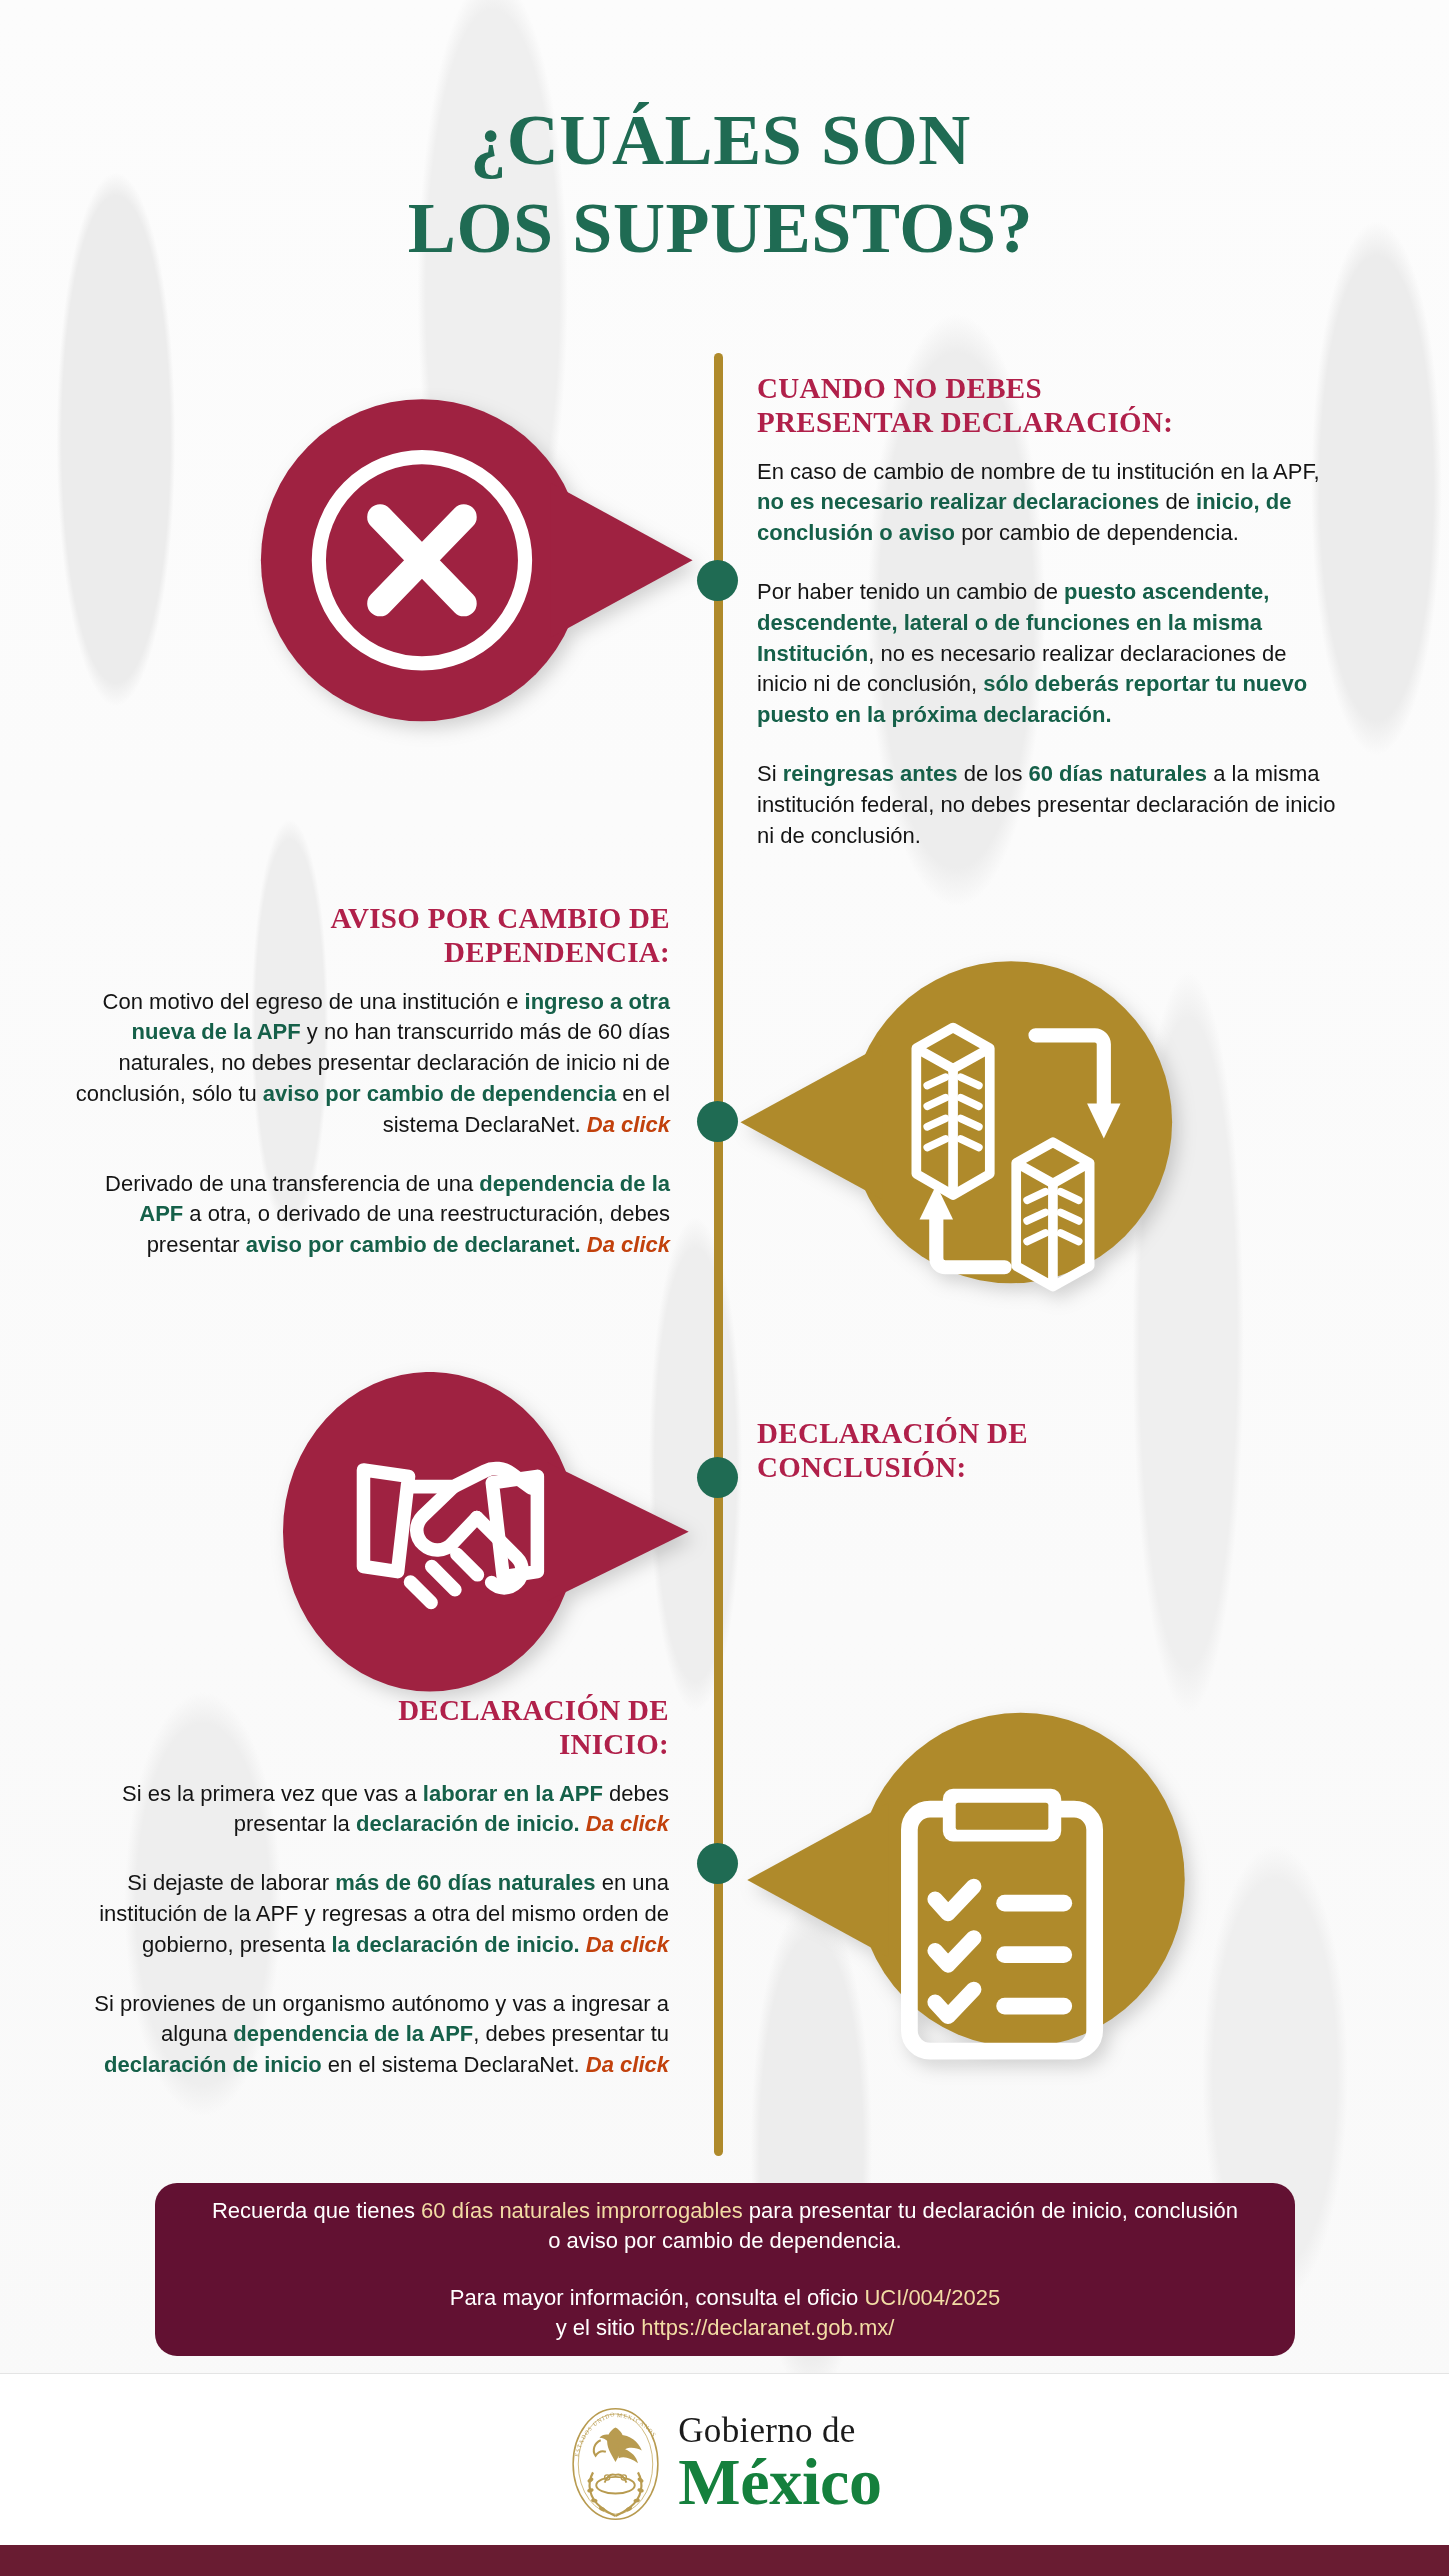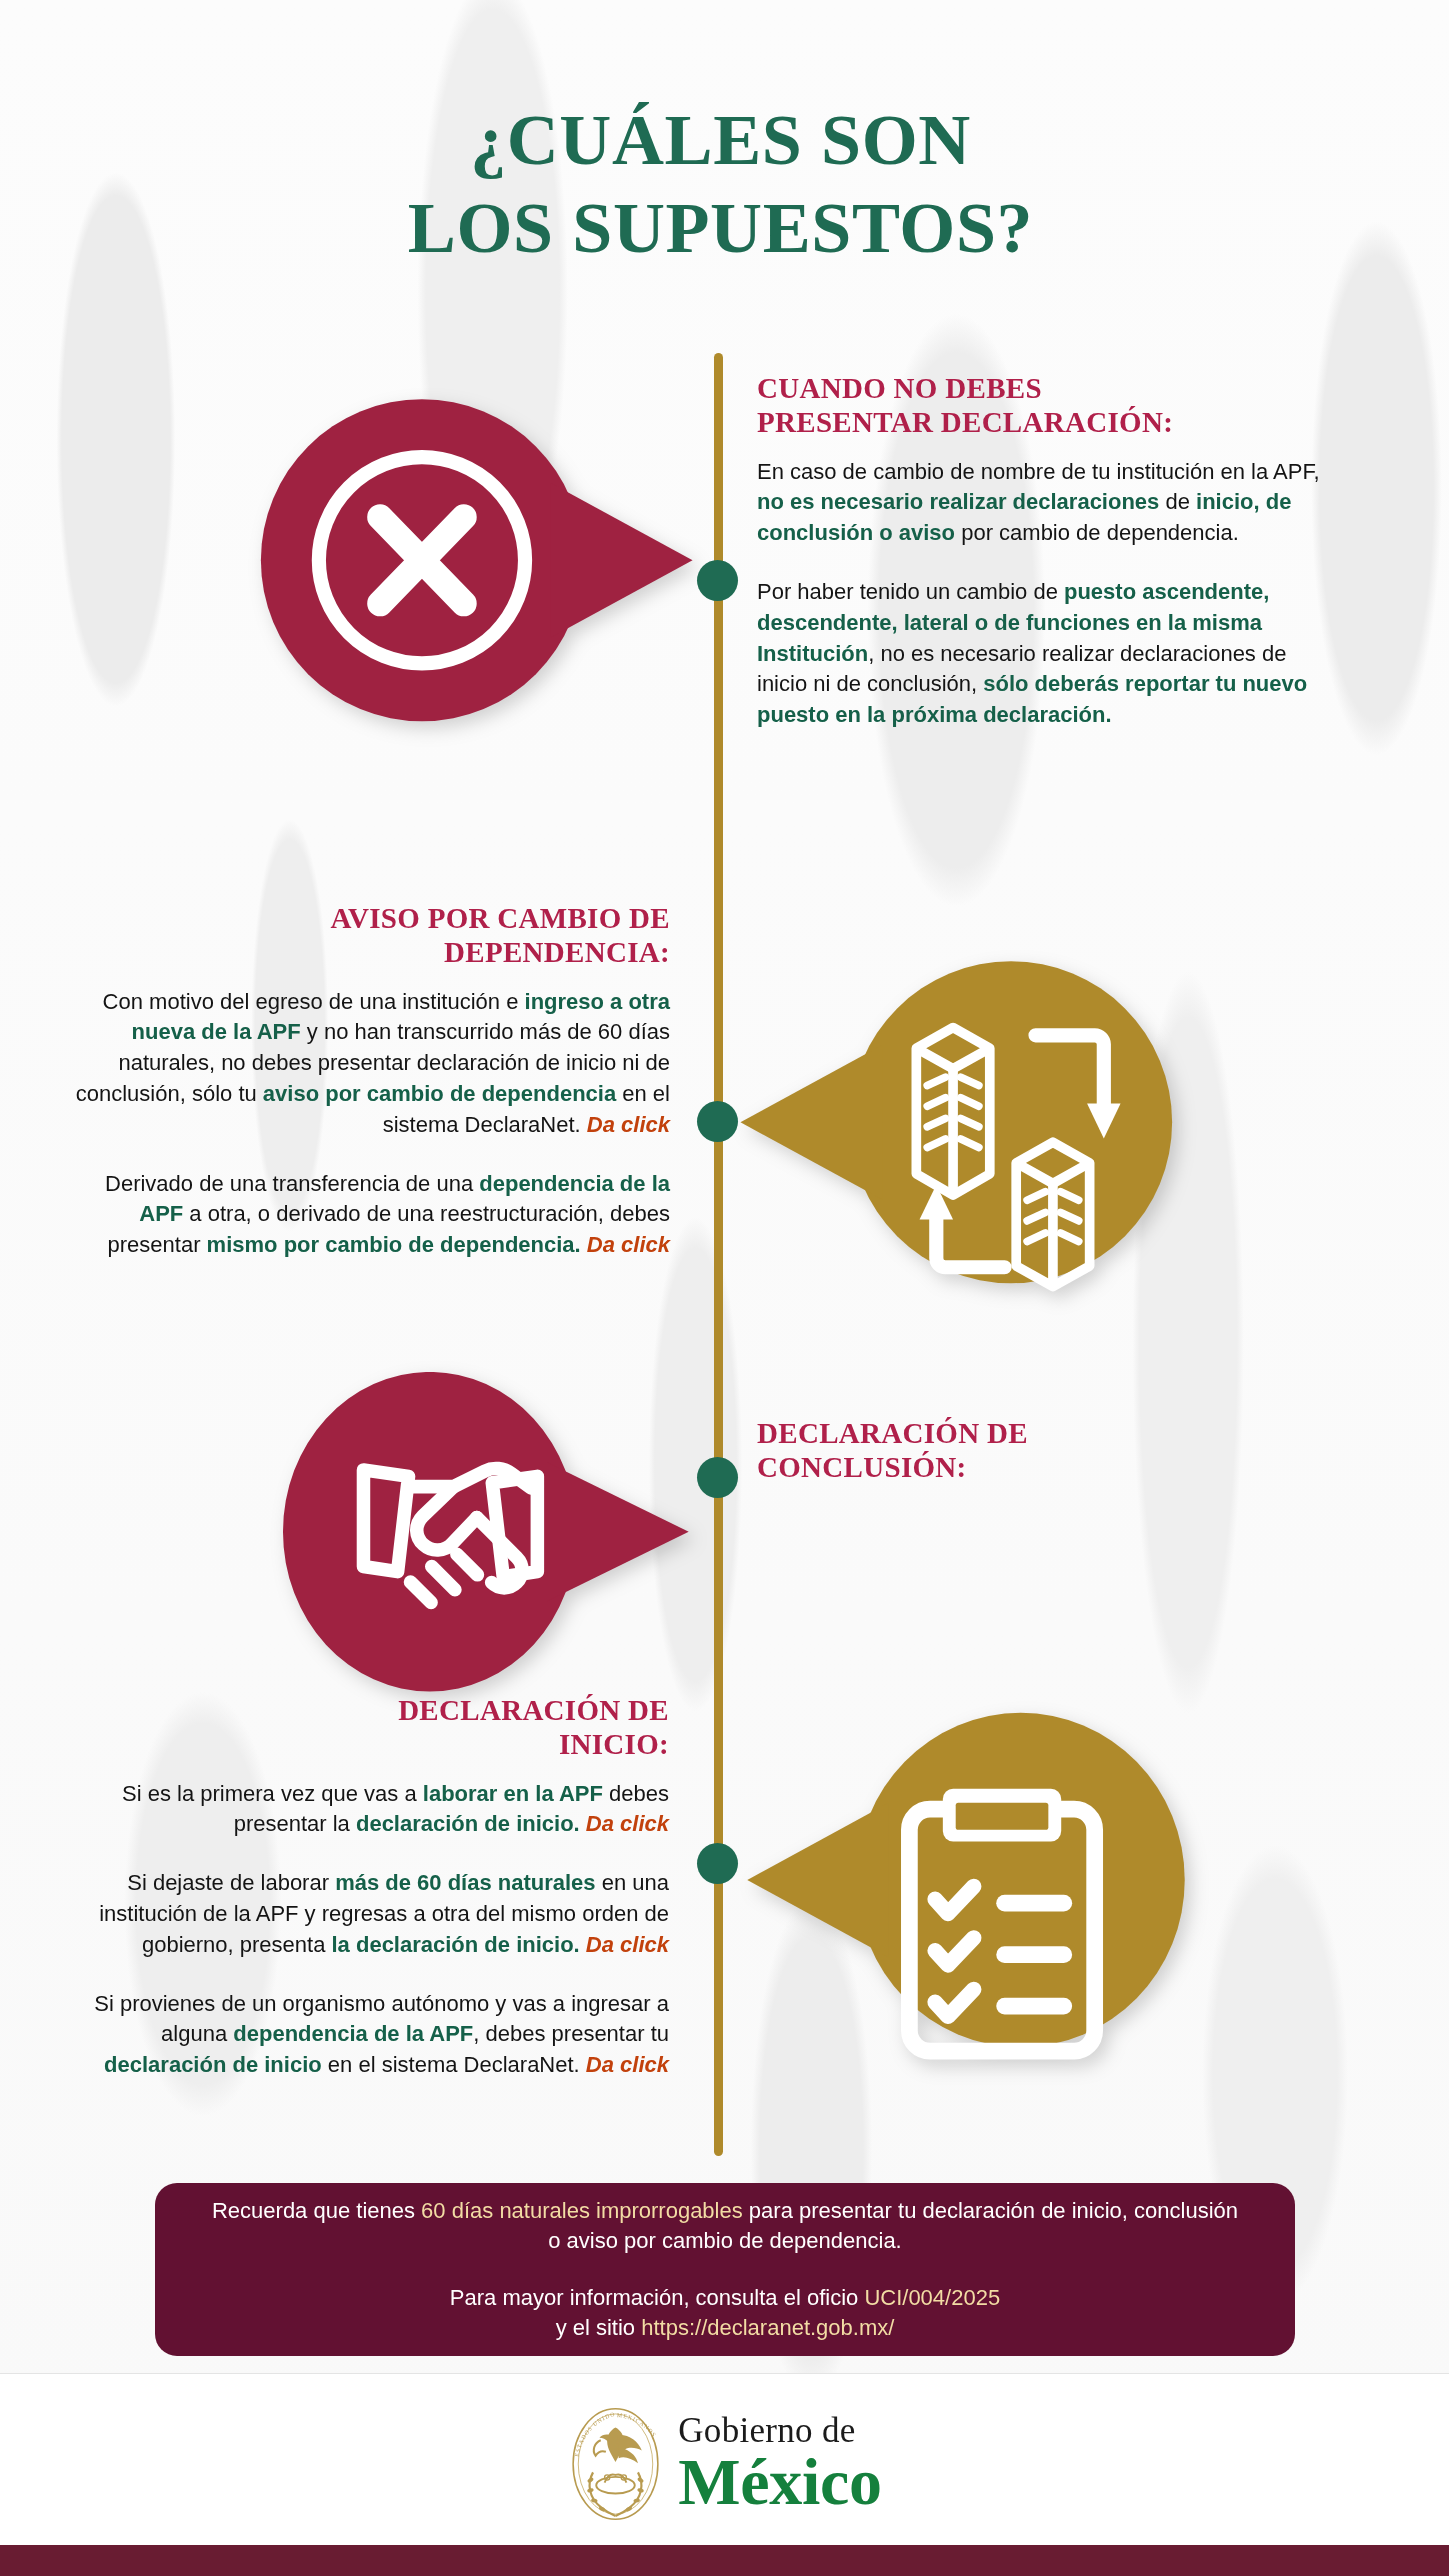--- a/index.html
+++ b/index.html
@@ -223,20 +223,21 @@
     </svg>
   </div>
 
   <div class="textcol align-left" style="left:757px; top:372px; width:580px;">
     <div class="sec-title">
       <span>CUANDO NO DEBES</span><br>
       <span>PRESENTAR DECLARACIÓN:</span>
     </div>
     <div class="para"><span>En caso de cambio de nombre de tu institución en la APF, </span><span class="g">no es necesario realizar declaraciones</span><span> de </span><span class="g">inicio, de conclusión o aviso</span><span> por cambio de dependencia.</span></div>
     <div class="para"><span>Por haber tenido un cambio de </span><span class="g">puesto ascendente, descendente, lateral o de funciones en la misma Institución</span><span>, no es necesario realizar declaraciones de inicio ni de conclusión, </span><span class="g">sólo deberás reportar tu nuevo puesto en la próxima declaración.</span></div>
+    <div class="para"><span>Si </span><span class="g">reingresas antes</span><span> de los </span><span class="g">60 días naturales</span><span> a la misma institución federal, no debes presentar declaración de inicio ni de conclusión.</span></div>
   </div>
 
   <div class="blob" style="left:734px; top:945px; width:451px; height:361px;">
     <svg width="451" height="361" viewBox="0 0 700 560">
       <path d="M680,275 A250,250 0 1,0 180,275 A250,250 0 1,0 680,275 Z" fill="#AF8A2B"></path>
       <path d="M230,155 L10,275 L230,395 Z" fill="#AF8A2B"></path>
 
       <g fill="none" stroke="#ffffff" stroke-width="15" stroke-linejoin="round">
         <path d="M283,160 L340,128 L397,160 L397,355 L340,388 L283,355 Z"></path>
         <path d="M283,160 L340,192 L397,160"></path>
@@ -274,21 +275,21 @@
       <path d="M288,426 L314,372 L340,426 Z" fill="#ffffff"></path>
     </svg>
   </div>
 
   <div class="textcol align-right" style="left:71px; top:902px; width:599px;">
     <div class="sec-title">
       <span>AVISO POR CAMBIO DE</span><br>
       <span>DEPENDENCIA:</span>
     </div>
     <div class="para"><span>Con motivo del egreso de una institución e </span><span class="g">ingreso a otra nueva de la APF</span><span> y no han transcurrido más de 60 días naturales, no debes presentar declaración de inicio ni de conclusión, sólo tu </span><span class="g">aviso por cambio de dependencia</span><span> en el sistema DeclaraNet. </span><span class="gold">Da click</span></div>
-    <div class="para"><span>Derivado de una transferencia de una </span><span class="g">dependencia de la APF</span><span> a otra, o derivado de una reestructuración, debes presentar </span><span class="g">mismo por cambio de dependencia.</span><span> </span><span class="gold">Da  click</span></div>
+    <div class="para"><span>Derivado de una transferencia de una </span><span class="g">dependencia de la APF</span><span> a otra, o derivado de una reestructuración, debes presentar </span><span class="g">aviso por cambio de declaranet.</span><span> </span><span class="gold">Da  click</span></div>
   </div>
 
   <div class="blob" style="left:270px; top:1372px; width:451px; height:322px;">
     <svg width="451" height="322" viewBox="0 0 700 500">
       <path d="M20,248 A228,248 0 1,1 476,248 A228,248 0 1,1 20,248 Z" fill="#9F2241"></path>
       <path d="M430,140 L650,248 L430,356 Z" fill="#9F2241"></path>
       <g fill="none" stroke="#ffffff" stroke-width="21" stroke-linejoin="round" stroke-linecap="round">
         <path d="M145,152 L215,162 L198,310 L145,302 Z"></path>
         <path d="M415,162 L345,172 L362,318 L415,310 Z"></path>
         <path d="M215,178 h70 l48,-24 c14,-7 30,-5 42,4 l30,22"></path>

